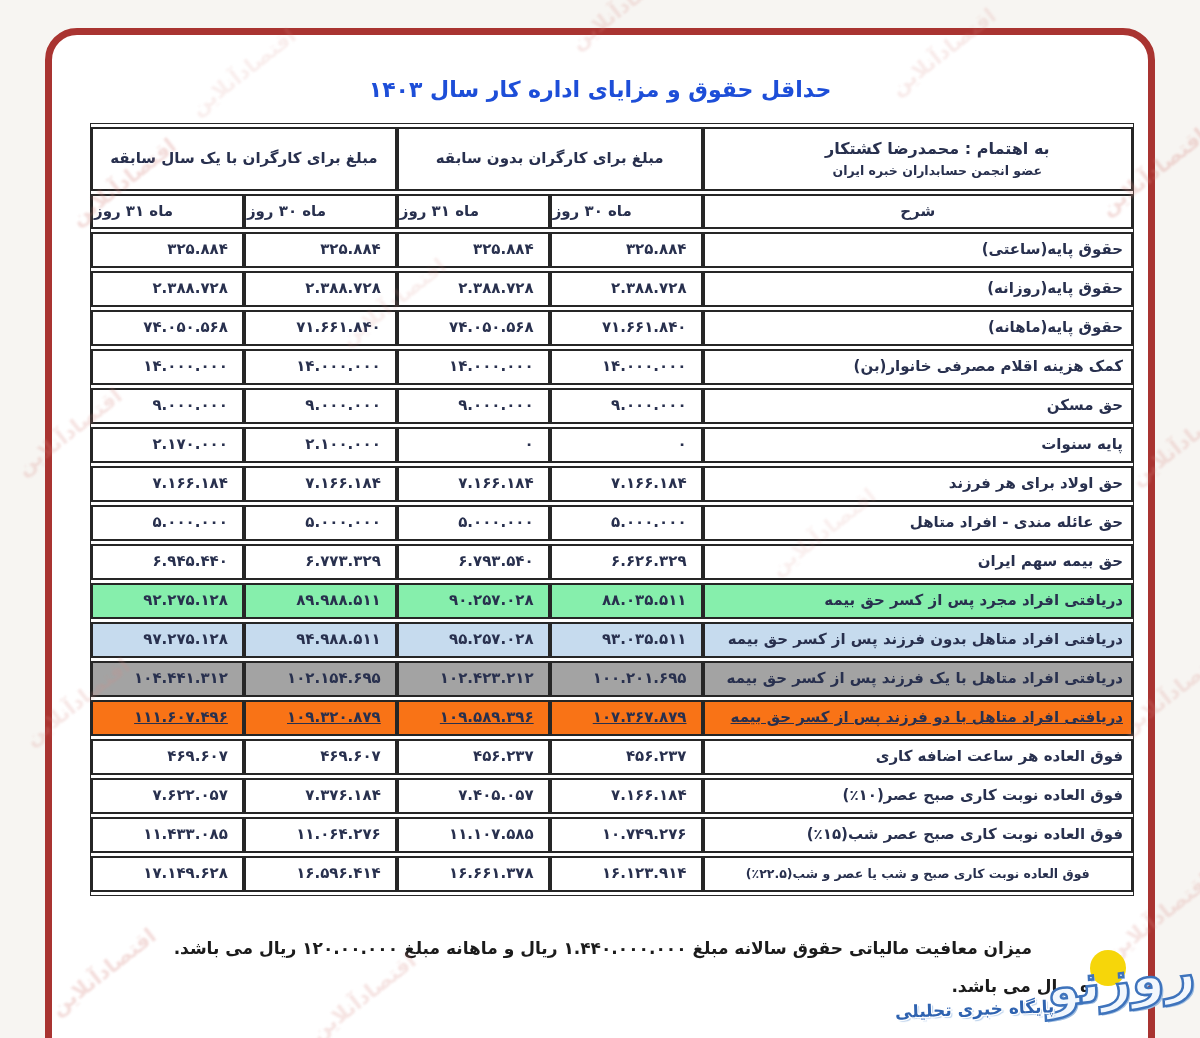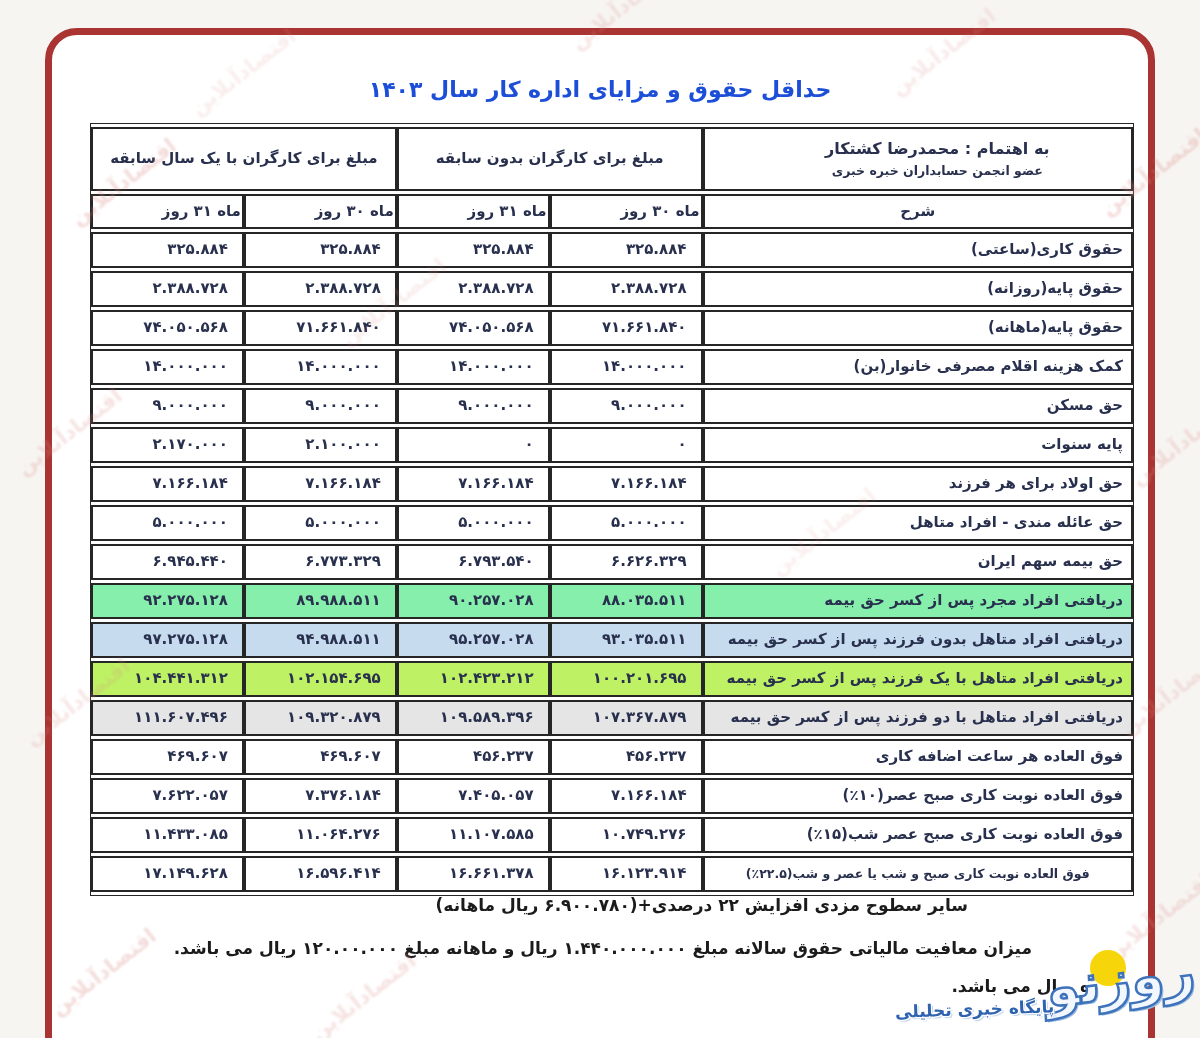--- a/index.html
+++ b/index.html
@@ -28,28 +28,28 @@
   table.sheet td{
     border:2px solid #262626;font-weight:bold;color:#28304e;
     font-size:15px;line-height:1.15;background:#ffffff;
     overflow:hidden;white-space:nowrap;
   }
   td.corner{background:#d8d7f0;text-align:center;height:58px;color:#1d2440;padding-left:40px;}
   td.corner .l1{font-size:16px;}
   td.corner .l2{font-size:12.5px;margin-top:5px;}
   td.ghead{background:#d3e7cb;text-align:center;height:58px;font-size:16px;color:#1d2440;margin-left:48px;}
   td.sharh-h{background:#e7f1e1;text-align:center;height:29px;font-size:16px;}
-  td.mhead{background:#d9ebd2;text-align:right;height:29px;}
+  td.mhead{background:#d9ebd2;text-align:left;height:29px;}
   td.lbl{text-align:right;padding:0 8px;height:32px;font-size:15px;}
   td.lbl.small{font-size:12.5px;text-align:center;}
   td.num{text-align:right;padding:0 14px 0 4px;height:32px;font-size:15px;letter-spacing:.3px;}
   tr.tint-b1 td{background:#86efac;}
   tr.tint-b2 td{background:#c6dbee;}
-  tr.tint-b3 td{background:#bef264;margin-left:48px;}
-  tr.tint-b4 td{background:#e5e5e5;}
+  tr.tint-b3 td{background:#a3a3a3;margin-left:48px;}
+  tr.tint-b4 td{background:#f97316;text-decoration:underline;}
   
   .note{position:absolute;direction:rtl;font-weight:bold;color:#1b1b1b;font-size:17px;white-space:nowrap;}
   .note1{top:860px;right:180px;}
   .note2{top:903px;right:116px;}
   .note3{top:941px;right:58px;}
   
   .wm{
     position:absolute;z-index:4;pointer-events:none;direction:rtl;
     color:rgba(214,138,132,.30);font-weight:bold;font-size:21px;
     transform:rotate(-38deg);filter:blur(1.1px);white-space:nowrap;
@@ -102,36 +102,36 @@
         <col style="width:428px">
           <col style="width:152px">
           <col style="width:152px">
           <col style="width:152px">
           <col style="width:152px">
       </colgroup>
       <tbody>
         <tr>
           <td class="corner">
             <div class="l1">به اهتمام : محمدرضا کشتکار</div>
-            <div class="l2">عضو انجمن حسابداران خبره خبری</div>
+            <div class="l2">عضو انجمن حسابداران خبره ایران</div>
           </td>
           <td class="ghead" colspan="2">مبلغ برای کارگران بدون سابقه</td>
           <td class="ghead" colspan="2">مبلغ برای کارگران با یک سال سابقه</td>
         </tr>
         <tr>
           <td class="sharh-h">شرح</td>
           <td class="mhead">ماه ۳۰ روز</td>
           <td class="mhead">ماه ۳۱ روز</td>
           <td class="mhead">ماه ۳۰ روز</td>
           <td class="mhead">ماه ۳۱ روز</td>
         </tr>
       </tbody>
       <tbody id="rows-body">
           <tr>
-            <td class="lbl">حقوق کاری(ساعتی)</td>
+            <td class="lbl">حقوق پایه(ساعتی)</td>
             <td class="num">۳۲۵.۸۸۴</td>
             <td class="num">۳۲۵.۸۸۴</td>
             <td class="num">۳۲۵.۸۸۴</td>
             <td class="num">۳۲۵.۸۸۴</td>
           </tr>
           <tr>
             <td class="lbl">حقوق پایه(روزانه)</td>
             <td class="num">۲.۳۸۸.۷۲۸</td>
             <td class="num">۲.۳۸۸.۷۲۸</td>
             <td class="num">۲.۳۸۸.۷۲۸</td>
@@ -239,21 +239,20 @@
             <td class="lbl small">فوق العاده نوبت کاری صبح و شب یا عصر و شب(۲۲.۵٪)</td>
             <td class="num">۱۶.۱۲۳.۹۱۴</td>
             <td class="num">۱۶.۶۶۱.۳۷۸</td>
             <td class="num">۱۶.۵۹۶.۴۱۴</td>
             <td class="num">۱۷.۱۴۹.۶۲۸</td>
           </tr>
         </tbody>
     </table>
   </div>
 
-  <div class="note note1">سایر سطوح مزدی افزایش ۲۲ درصدی+(۶.۹۰۰.۷۸۰ ریال ماهانه)</div>
   <div class="note note2">میزان معافیت مالیاتی حقوق سالانه مبلغ ۱.۴۴۰.۰۰۰.۰۰۰ ریال و ماهانه مبلغ ۱۲۰.۰۰.۰۰۰ ریال می باشد.</div>
   <div class="note note3">ه ریال می باشد.</div>
 </div>
 
 <div class="logo">
   <div class="logo-circle"></div>
   <div class="logo-word">روزنو</div>
 </div>
 <div class="logo-tagline">پایگاه خبری تحلیلی</div>
 

